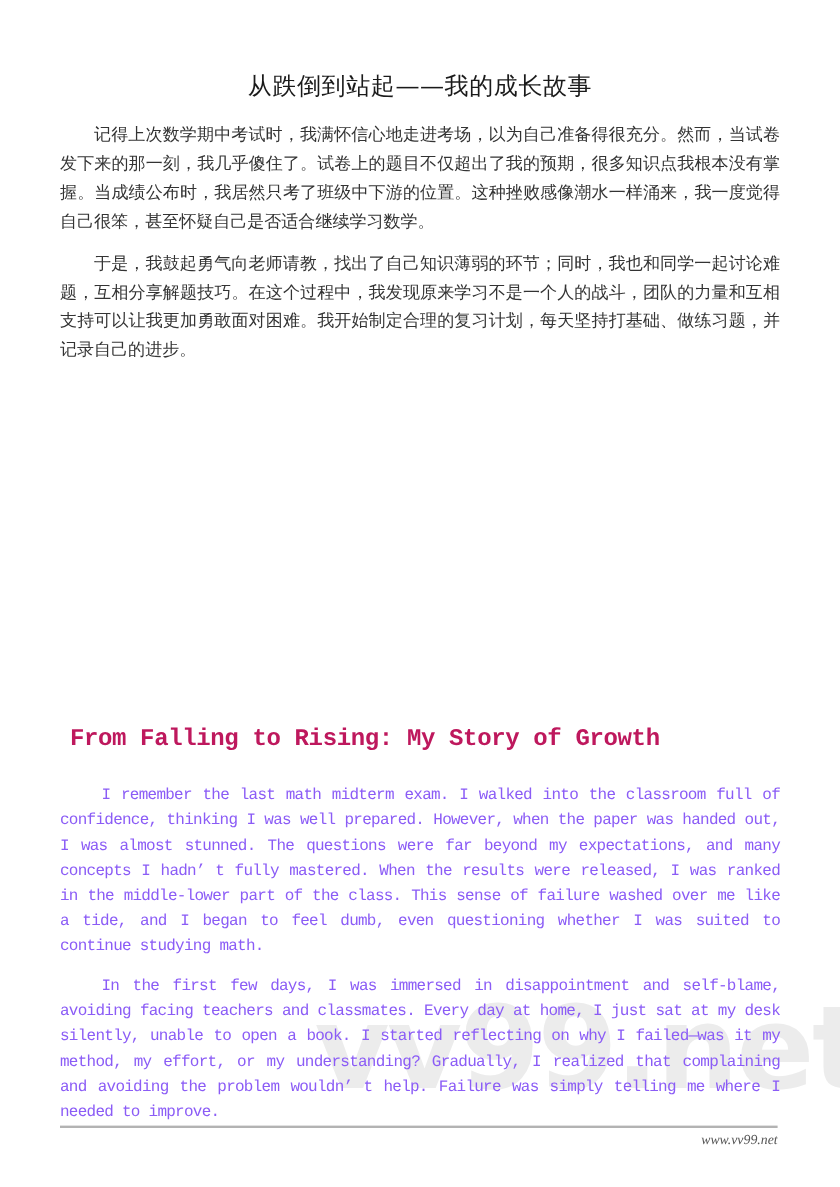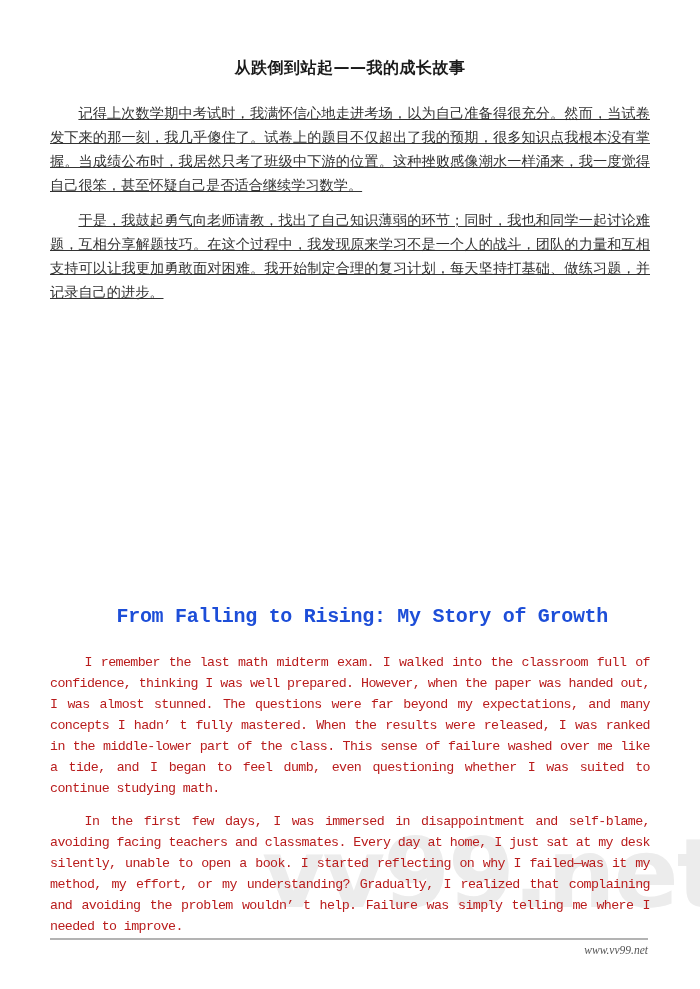--- a/index.html
+++ b/index.html
@@ -4,38 +4,38 @@
   <style>
     html, body { margin: 0; padding: 0; background: #ffffff; }
     body {
       width: 700px; height: 989px; position: relative; overflow: hidden;
       color: #2a2a2a;
     }
     .page { position: absolute; left: 0; top: 0; width: 700px; height: 989px; }
     .title-cn {
       position: absolute; left: 0; top: 58px; width: 700px; text-align: center;
       font-family: "DejaVu Serif", "Liberation Serif", serif;
-      font-size: 16px; font-weight: bold; color: #1a1a1a; letter-spacing: 0.5px;
+      font-size: 20px; font-weight: normal; color: #1a1a1a; letter-spacing: 0.5px;
     }
     .cn-body {
       position: absolute; left: 50px; top: 101px; width: 600px;
       font-family: "DejaVu Serif", "Liberation Serif", serif;
       font-size: 14.2px; line-height: 24px; color: #333;
     }
     .cn-body p { margin: 0 0 11px 0; text-align: justify; }
-    .cn-body p.indent { text-indent: 2em; text-decoration: underline; }
+    .cn-body p.indent { text-indent: 2em; }
     .title-en {
-      position: absolute; left: 0; top: 605px; width: 608px; text-align: right;
+      position: absolute; left: 0; top: 605px; width: 608px; text-align: center;
       font-family: "Liberation Mono", "DejaVu Sans Mono", monospace;
-      font-size: 20px; font-weight: bold; color: #1d4ed8; letter-spacing: -0.3px;
+      font-size: 20px; font-weight: bold; color: #be185d; letter-spacing: -0.3px;
     }
     .en-body {
       position: absolute; left: 50px; top: 652px; width: 600px;
       font-family: "Liberation Mono", "DejaVu Sans Mono", monospace;
-      font-size: 13.3px; line-height: 21px; color: #b91c1c; letter-spacing: -0.6px;
+      font-size: 13.3px; line-height: 21px; color: #8b5cf6; letter-spacing: -0.6px;
     }
     .en-body p { margin: 0 0 12px 0; text-align: justify; text-indent: 2.6em; }
     .watermark {
       position: absolute; left: 262px; top: 826px;
       font-family: "DejaVu Sans", "Liberation Sans", sans-serif;
       font-size: 96px; font-weight: bold; color: #ececec; letter-spacing: -2px;
       z-index: 0; line-height: 1; pointer-events: none;
     }
     .content-layer { position: relative; z-index: 1; }
     .footer-line {

